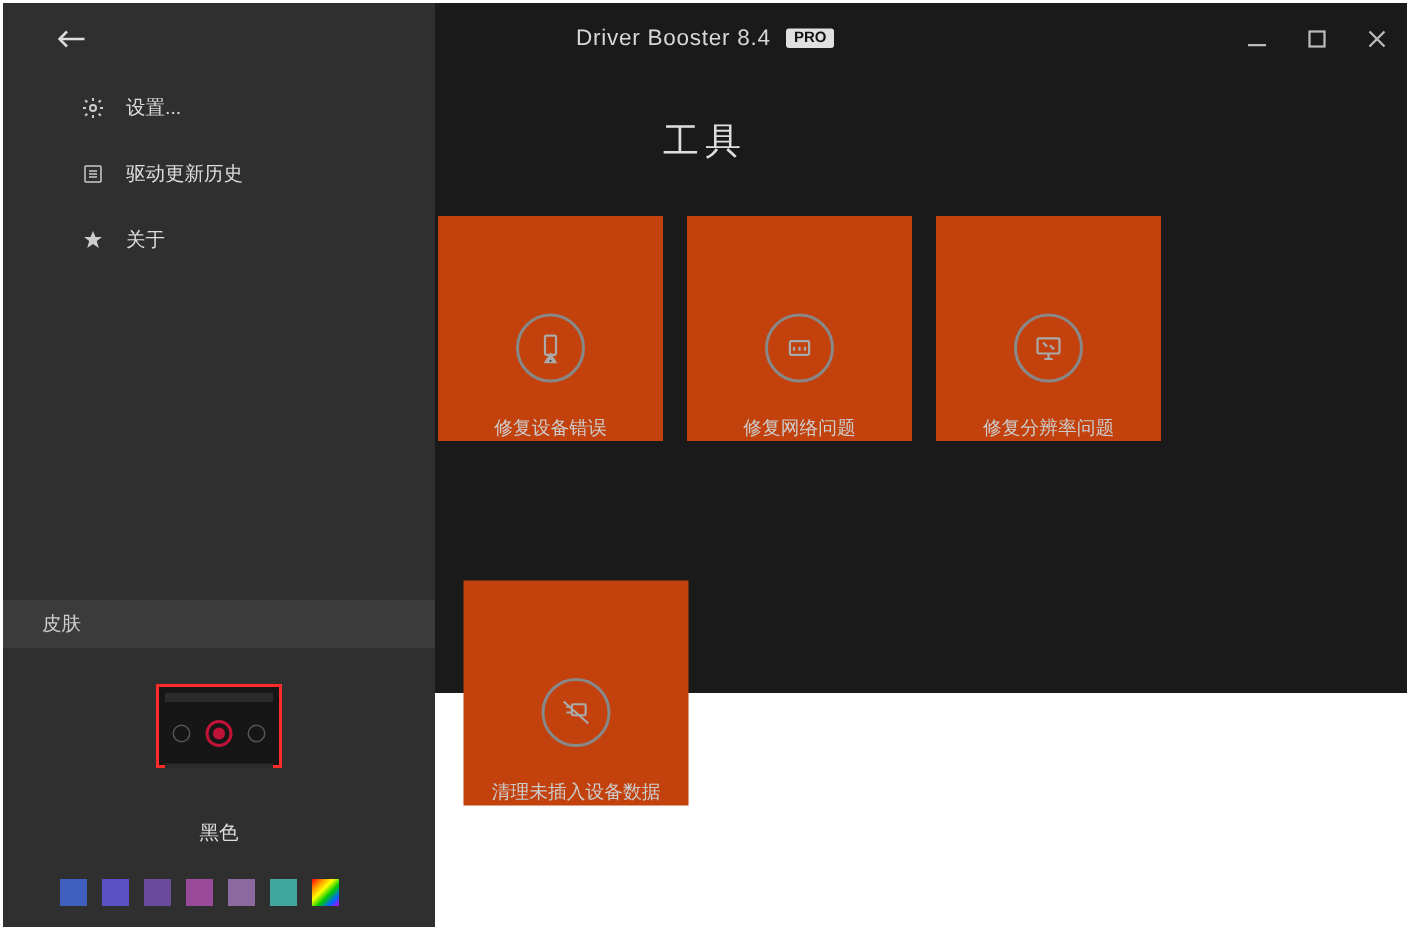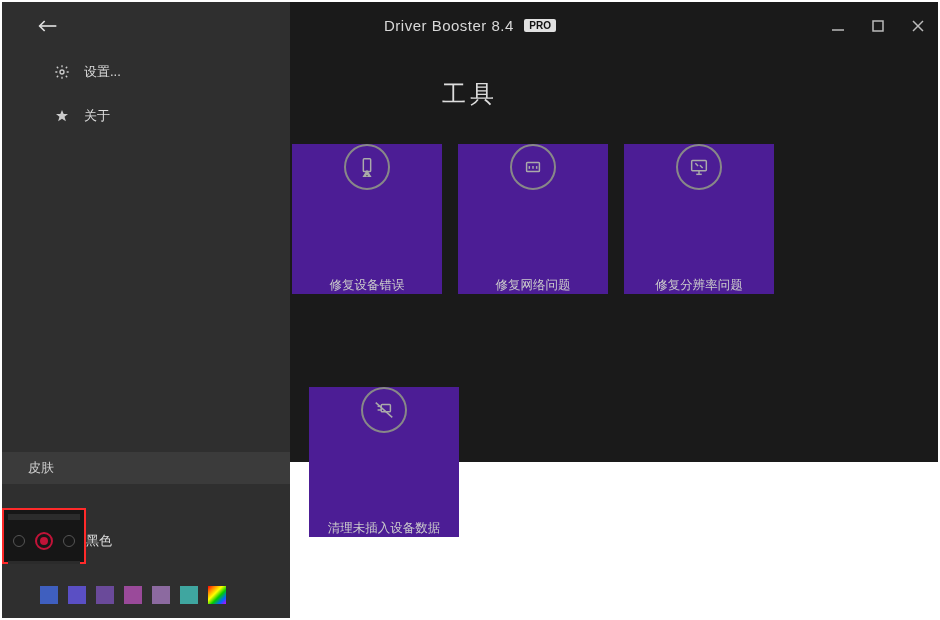--- a/index.html
+++ b/index.html
@@ -35,22 +35,22 @@
   text-align: center; font-size: 24px; color: #ddd; letter-spacing: 4px;
 }
 
 .grid {
   position: absolute; left: 290px; top: 142px;
   display: grid; grid-template-columns: repeat(4, 150px); gap: 16px;
 }
 .row2 { position: absolute; left: 307px; top: 385px; display: grid; grid-template-columns: repeat(4,150px); gap:16px; }
 .card {
   width: 150px; height: 150px;
-  background: #4c1d95;
-  display: flex; flex-direction: column; align-items: center; justify-content: space-between;
+  background: #c2410c;
+  display: flex; flex-direction: column; align-items: center; justify-content: flex-end;
   gap: 22px; cursor: pointer;
 }
 .card .icon-ring {
   width: 46px; height: 46px; border: 2px solid #888; border-radius: 50%;
   display: flex; align-items: center; justify-content: center;
 }
 .card .icon-ring svg { width: 22px; height: 22px; stroke: #aaa; fill: none; stroke-width: 1.6; }
 .card-label { font-size: 12.5px; color: #ccc; text-align: center; }
 
 .sidebar {
@@ -66,22 +66,23 @@
   height: 44px; display: flex; align-items: center; padding-left: 36px; gap: 14px;
   color: #ddd; font-size: 13px; cursor: pointer; margin-left: 16px;
 }
 .sb-item svg { width: 16px; height: 16px; stroke: #ccc; fill: #ccc; }
 .sb-spacer { flex: 1; }
 .sb-section-header {
   height: 32px; background: #3b3b3b; color: #ccc; font-size: 13px;
   display: flex; align-items: center; padding-left: 26px;
 }
 .skin-preview {
-  display: flex; align-items: center;
+  display: flex; flex-direction: column; align-items: center;
   padding: 24px 0 10px 0;
+  gap: 24px;
 }
 .preview-box {
   width: 84px; height: 56px; border: 2px solid #ff2a2a;
   background: #161616; position: relative; padding:4px;
 }
 .preview-box .pv-bar { height:6px; background:#2b2b2b; margin-bottom:3px;}
 .preview-box .pv-row { display:flex; justify-content:space-around; align-items:center; height:36px;}
 .preview-box .pv-circle { width:12px; height:12px; border:1px solid #555; border-radius:50%;}
 .preview-box .pv-big { width:18px; height:18px; border:2px solid #c11338; border-radius:50%; display:flex;align-items:center;justify-content:center;}
 .preview-box .pv-big::after{content:"";width:8px;height:8px;background:#c11338;border-radius:50%;}
@@ -187,20 +188,29 @@
     </div>
     <div class="sb-item">
       <svg viewBox="0 0 24 24">
           <circle cx="12" cy="12" r="3" fill="none" stroke="#ccc" stroke-width="2"></circle>
           <path d="M12 2v3M12 19v3M4.2 4.2l2.1 2.1M17.7 17.7l2.1 2.1M2 12h3M19 12h3M4.2 19.8l2.1-2.1M17.7 6.3l2.1-2.1" stroke="#ccc" stroke-width="2" fill="none"></path>
         </svg>
       <span>设置...</span>
     </div>
     <div class="sb-item">
       <svg viewBox="0 0 24 24">
+          <rect x="4" y="4" width="16" height="16" rx="1" fill="none" stroke="#ccc" stroke-width="1.5"></rect>
+          <line x1="8" y1="9" x2="16" y2="9" stroke="#ccc" stroke-width="1.5"></line>
+          <line x1="8" y1="12" x2="16" y2="12" stroke="#ccc" stroke-width="1.5"></line>
+          <line x1="8" y1="15" x2="16" y2="15" stroke="#ccc" stroke-width="1.5"></line>
+        </svg>
+      <span>驱动更新历史</span>
+    </div>
+    <div class="sb-item">
+      <svg viewBox="0 0 24 24">
           <polygon points="12,3 14.5,9 21,9 15.8,13 17.8,20 12,16 6.2,20 8.2,13 3,9 9.5,9" fill="#ccc" stroke="none"></polygon>
         </svg>
       <span>关于</span>
     </div>
 
     <div class="sb-spacer"></div>
 
     <div class="sb-section-header">皮肤</div>
 
     <div class="skin-preview">

